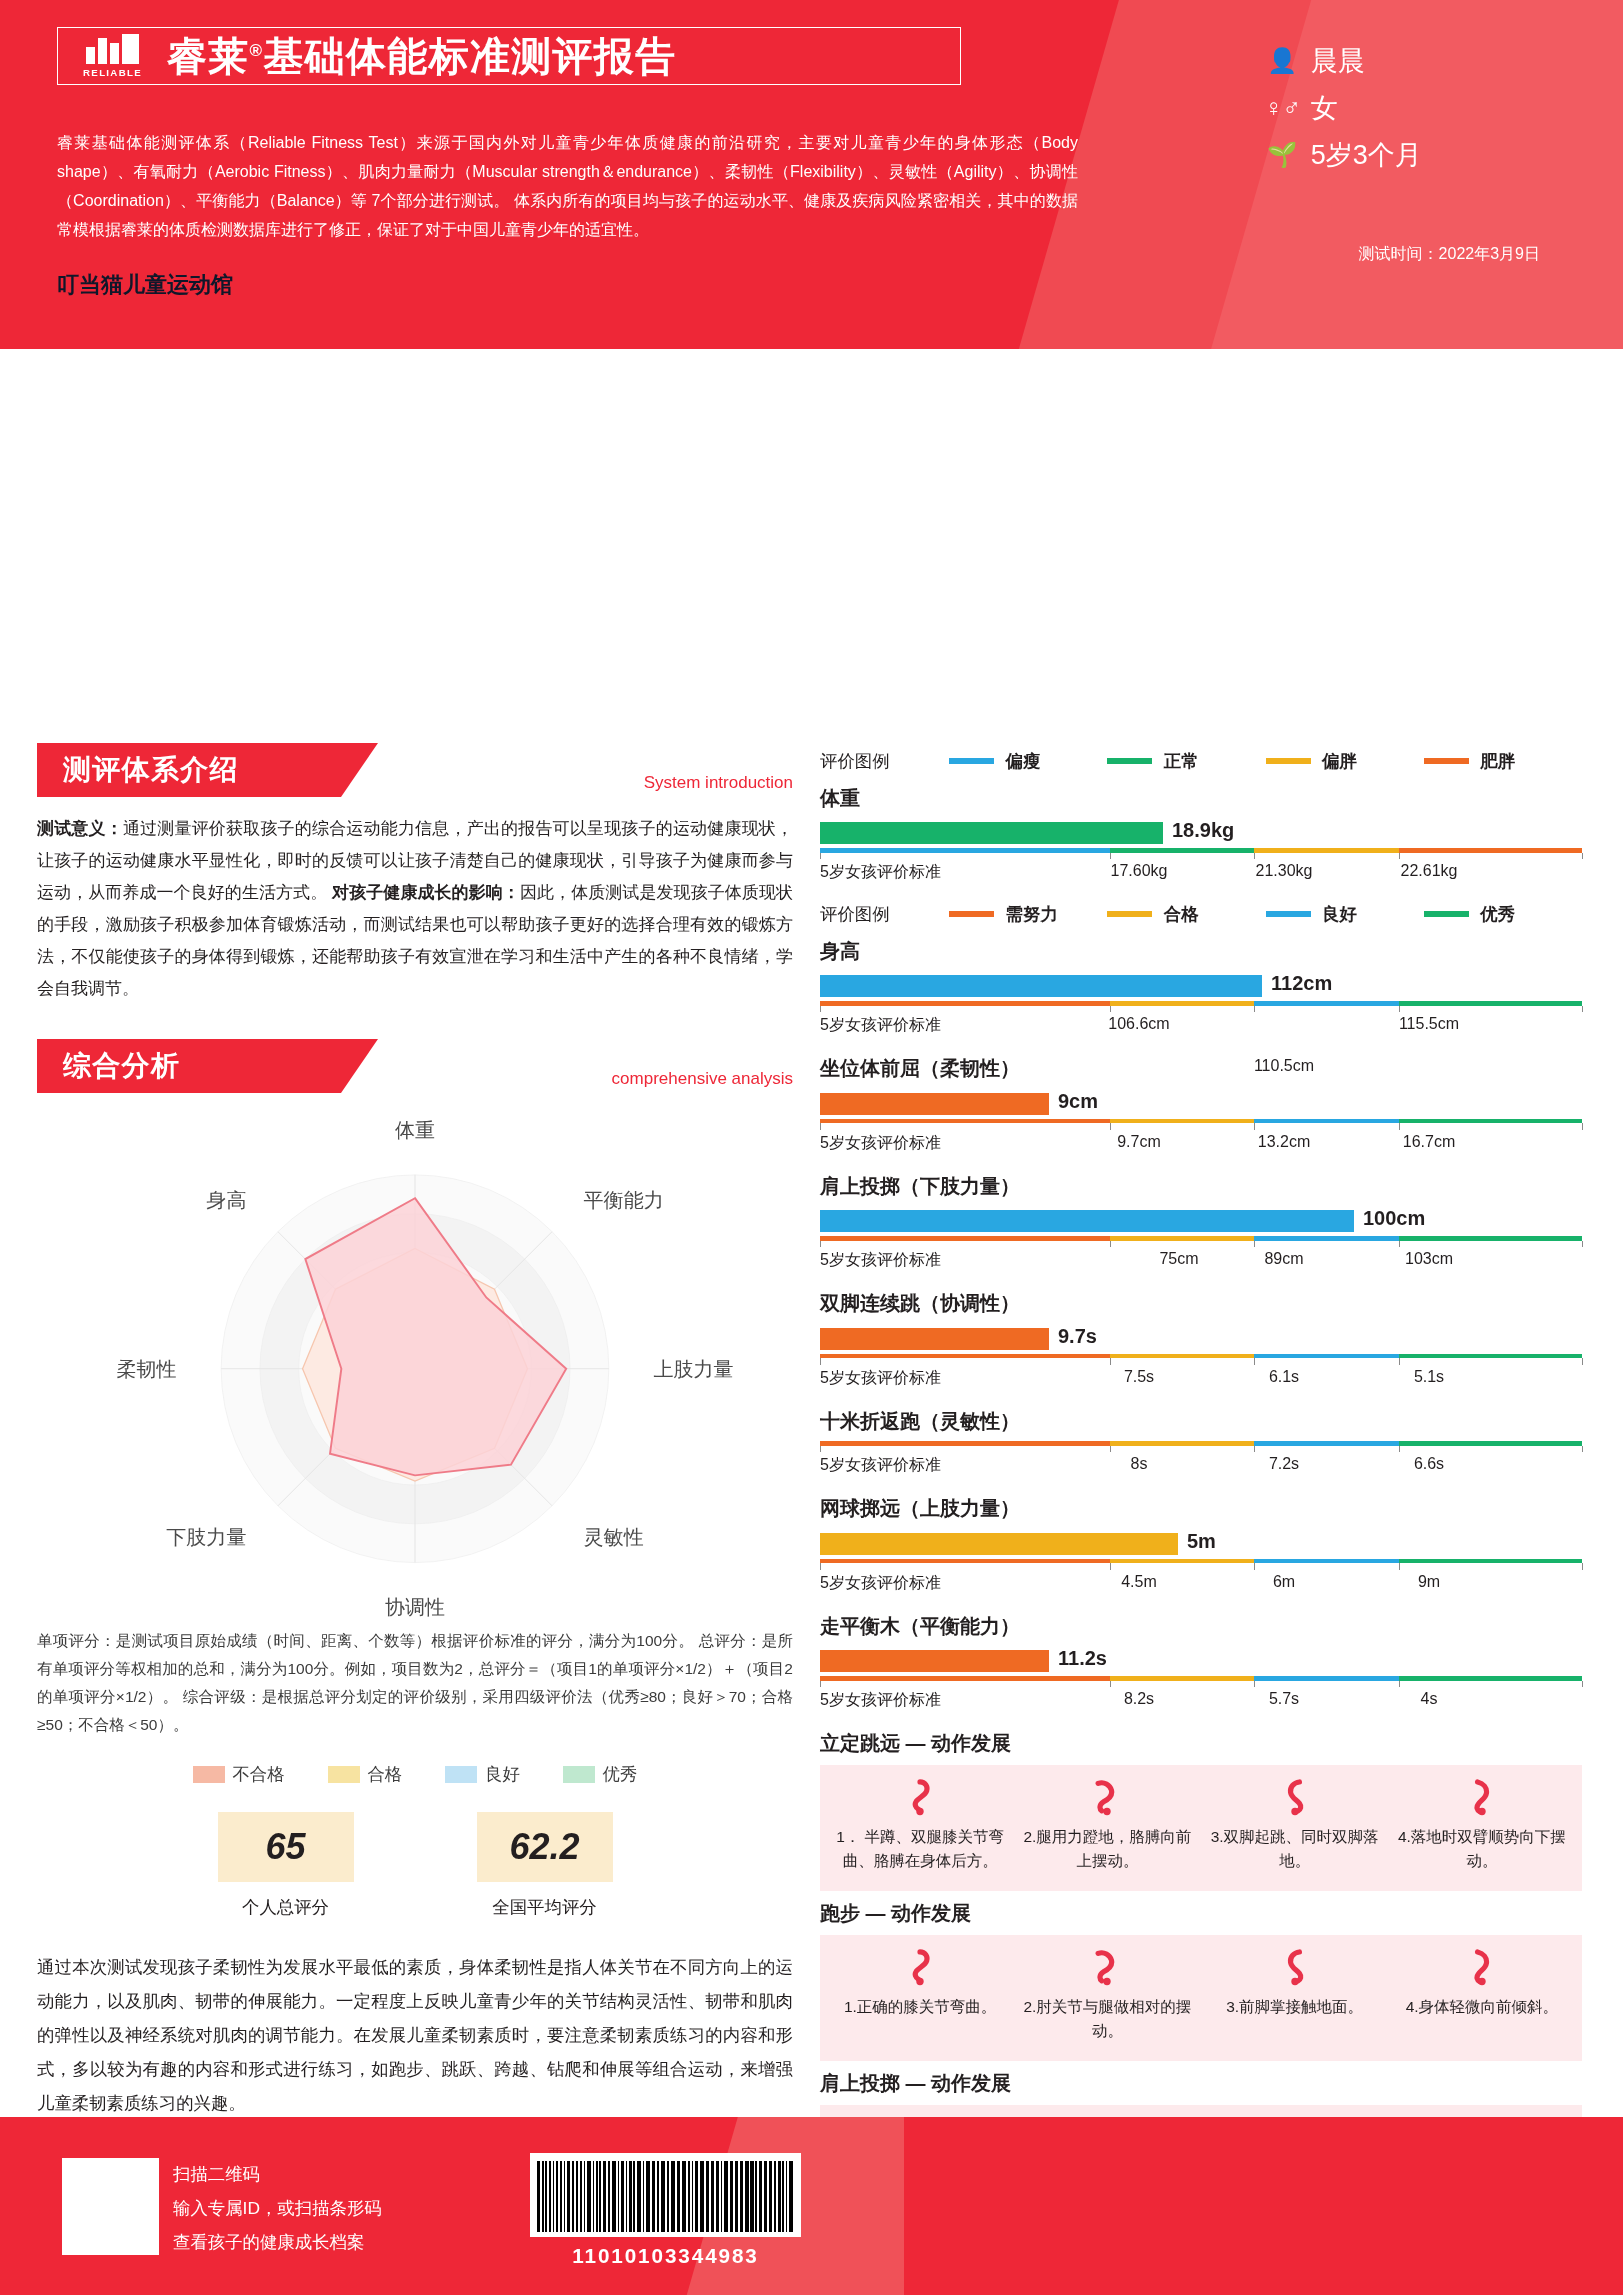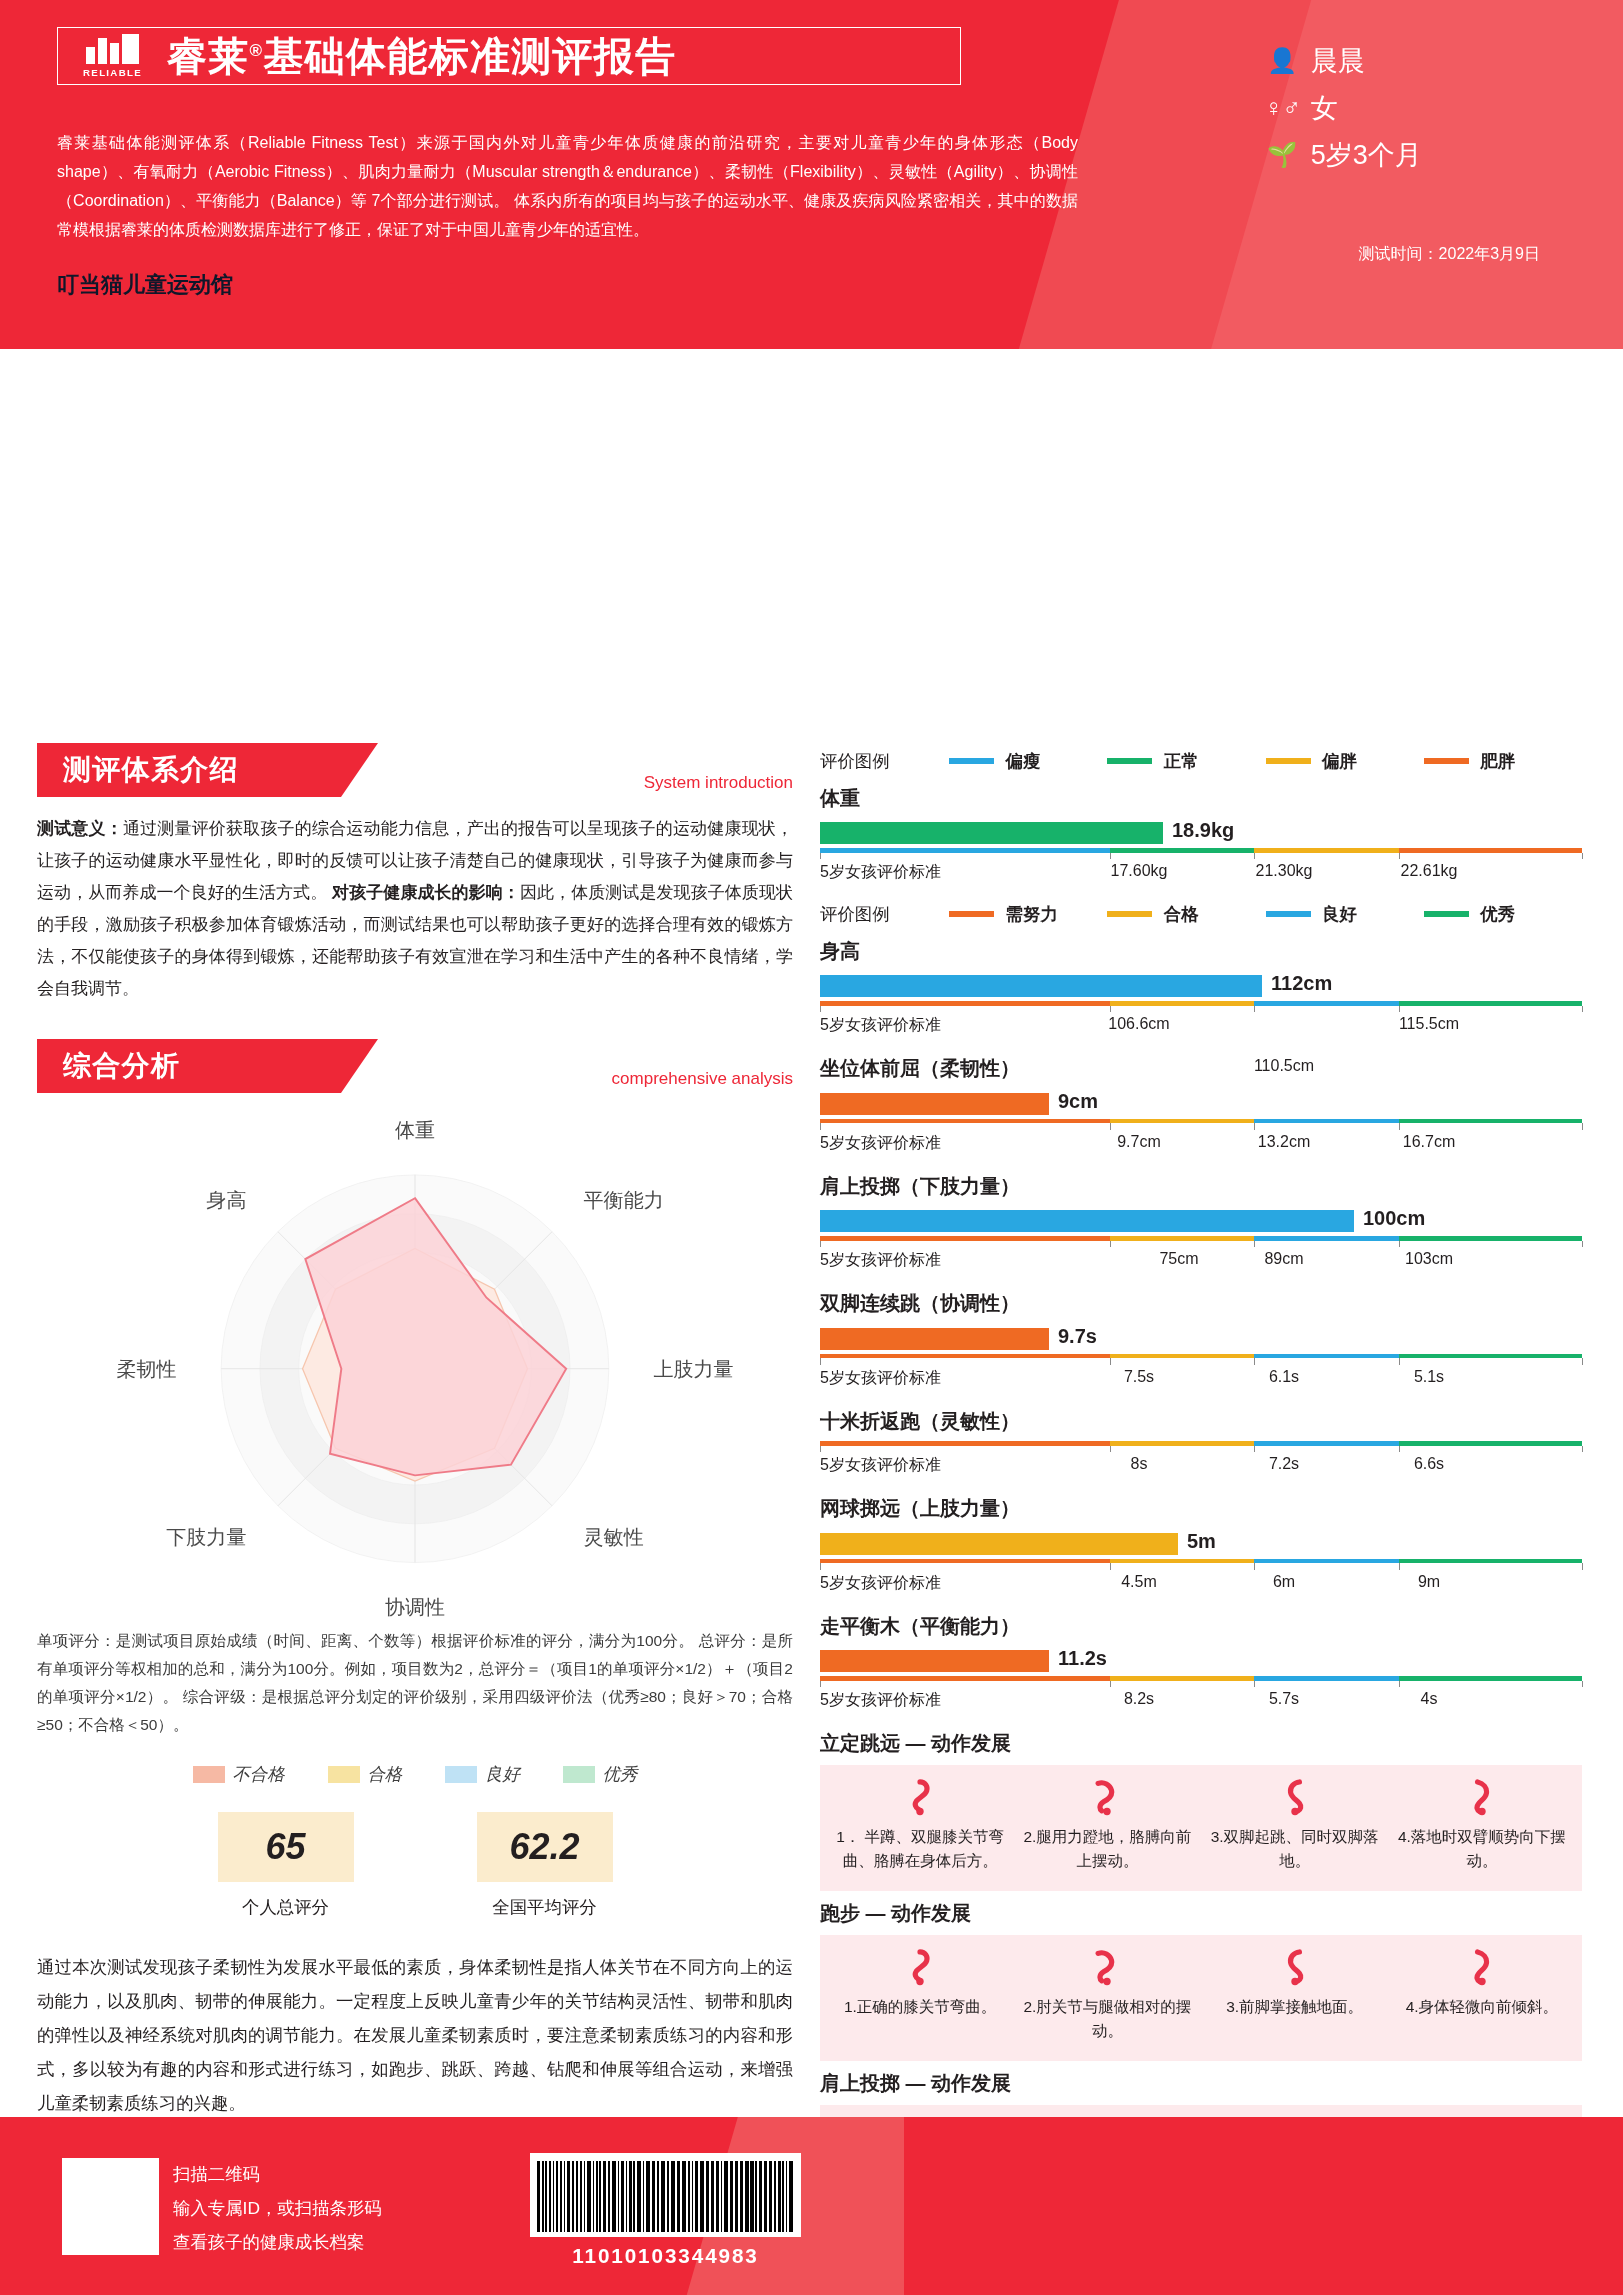--- a/index.html
+++ b/index.html
@@ -100,21 +100,21 @@
   
   .radar-legend { display:flex; justify-content:center; gap:45px; margin-top:26px; font-size:17.4px; color:#3d3d3d;}
   .radar-legend .sw { display:inline-block; width:32px; height:17px; margin-right:9px; vertical-align:-2.6px;}
   .sw.pink { background:#fbd2d7; }
   .sw.lpink { background:#fdeae2; }
 
   .radar-wrap { position:relative; width:756px; height:517px; margin-top:6.5px;}
 
   .note-text { font-size:15.5px; line-height:28px; color:#3b3b3b; text-align:justify; margin-top:3.9px;}
 
-  .grade-legend { display:flex; justify-content:center; gap:43px; margin-top:23px; font-size:17.4px; color:#3d3d3d;font-style:italic;}
+  .grade-legend { display:flex; justify-content:center; gap:43px; margin-top:23px; font-size:17.4px; color:#3d3d3d;}
   .gl { display:inline-block; width:32px; height:17px; margin-right:7.8px; vertical-align:-2.6px;}
   .gl.c1{background:#f6b9a4}.gl.c2{background:#f7e3a1}.gl.c3{background:#bfe2f5}.gl.c4{background:#bfe8cf}
 
   .scores { display:flex; justify-content:center; gap:123px; margin-top:26px;}
   .score-item { text-align:center; }
   .score-box {
     width:136px; height:70px; background:#fbeccd;
     display:flex; align-items:center; justify-content:center;
     font-size:36px; font-weight:bold; font-style:italic; color:#231f20;
   }

